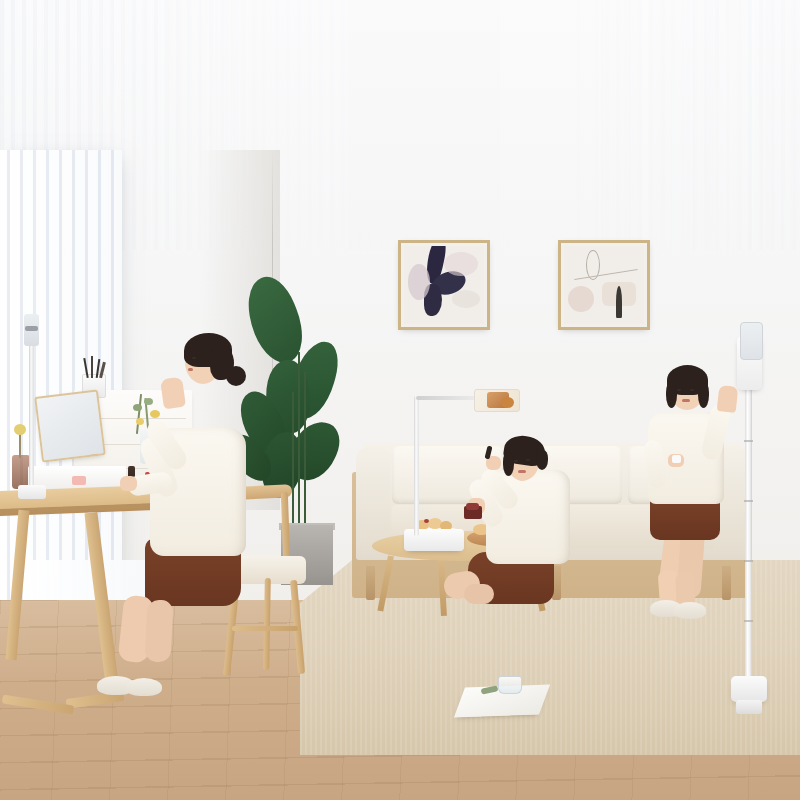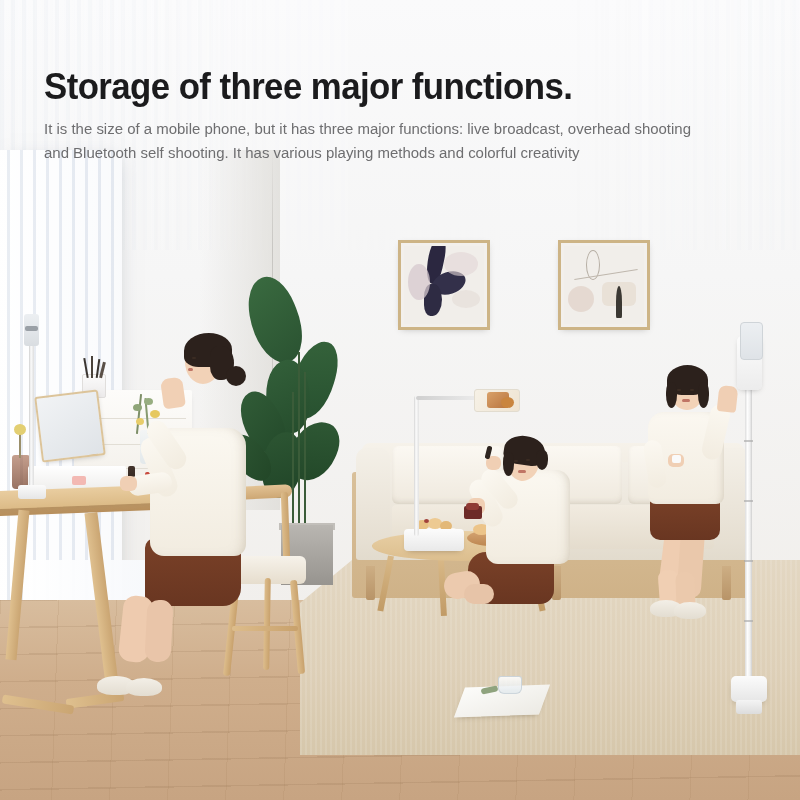--- a/index.html
+++ b/index.html
@@ -564,18 +564,14 @@
       <div style="position:absolute;left:185px;top:340px;width:36px;height:44px;background:#f2d2b7;border-radius:46% 46% 50% 50%;"></div>
       <div class="hair" style="position:absolute;left:184px;top:333px;width:48px;height:34px;border-radius:52% 48% 30% 30%;"></div>
       <div class="hair" style="position:absolute;left:210px;top:346px;width:24px;height:34px;border-radius:30% 50% 50% 40%;"></div>
       <div class="hair" style="position:absolute;left:226px;top:366px;width:20px;height:20px;border-radius:50%;"></div>
       <div style="position:absolute;left:192px;top:357px;width:4px;height:2px;background:#3a2b22;border-radius:2px;"></div>
       <div style="position:absolute;left:188px;top:368px;width:5px;height:3px;background:#c07565;border-radius:3px;"></div>
     </div>
 
   </div>
 
-  <div class="textblock">
-    <h1 class="headline">Storage of three major functions.</h1>
-    <p class="subcopy">It is the size of a mobile phone, but it has three major functions: live broadcast, overhead shooting and Bluetooth self shooting. It has various playing methods and colorful creativity</p>
-  </div>
 
 </div>
 
 </body></html>

